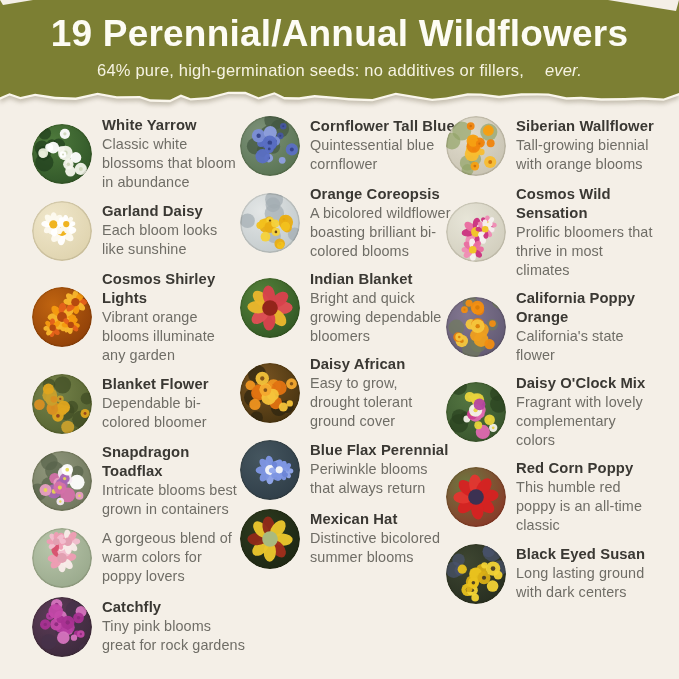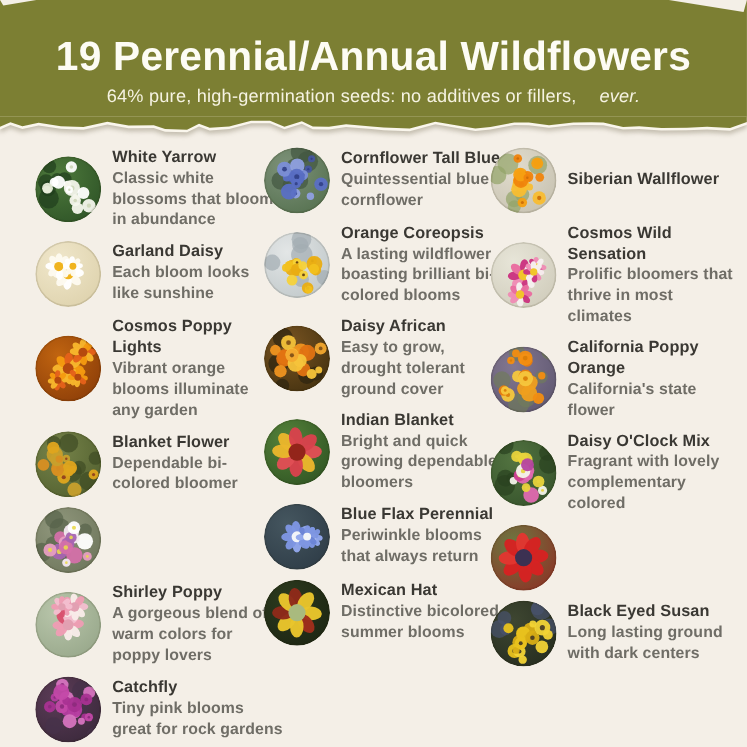--- a/index.html
+++ b/index.html
@@ -16,21 +16,21 @@
   .poster{position:relative;width:679px;height:679px;overflow:hidden;}
 
   
   .header-wrap{
     position:relative;
     filter:drop-shadow(0 3px 2px rgba(100,90,62,.32));
   }
   .header{
     background:var(--green);
     text-align:center;
-    padding:31px 10px 9px;
+    padding:13px 10px 9px;
   }
   .title{
     color:#fdfcf4;
     font-size:37px;
     font-weight:700;
     line-height:1.15;
     letter-spacing:.2px;
   }
   .subtitle{
     margin-top:5px;
@@ -64,21 +64,21 @@
   .txt{width:162px;flex:none;}
   .fname{
     font-weight:700;
     font-size:14.8px;
     line-height:19px;
     color:#3a3833;
     white-space:pre-line;
     letter-spacing:.1px;
   }
   .fdesc{
-    font-weight:700;
+    font-weight:400;
     font-size:14.4px;
     line-height:19px;
     color:#6f6d66;
     white-space:pre-line;
     letter-spacing:.1px;
   }
 </style>
 </head>
 <body>
 
@@ -242,21 +242,21 @@
               <ellipse cx="38.76503370217044" cy="20.07478097000005" rx="5.236270267611835" ry="3.2528345601831092" fill="#e4611a" opacity="0.97" transform="rotate(133.11740437103435 38.76503370217044 20.07478097000005)"></ellipse>
               <ellipse cx="36.648990015685726" cy="14.654894458272233" rx="5.236270267611835" ry="3.2528345601831092" fill="#f7b62c" opacity="0.97" transform="rotate(184.2290470697917 36.648990015685726 14.654894458272233)"></ellipse>
               <ellipse cx="38.40042780468087" cy="10.598328640232971" rx="5.236270267611835" ry="3.2528345601831092" fill="#f7b62c" opacity="0.97" transform="rotate(222.47586632193998 38.40042780468087 10.598328640232971)"></ellipse>
               <ellipse cx="43.556552285840205" cy="8.410980625564955" rx="5.236270267611835" ry="3.2528345601831092" fill="#f7b62c" opacity="0.97" transform="rotate(271.54855970898643 43.556552285840205 8.410980625564955)"></ellipse>
               <ellipse cx="47.73137660321392" cy="10.005043747873911" rx="5.236270267611835" ry="3.2528345601831092" fill="#f59a10" opacity="0.97" transform="rotate(310.2479125591926 47.73137660321392 10.005043747873911)"></ellipse>
               <circle cx="43.37430985815723" cy="15.152199105422305" r="4.125546271451749" fill="#b54a0e"></circle>
               <circle cx="30" cy="30" r="29.2" fill="none" stroke="rgba(40,30,10,.12)" stroke-width="1.6"></circle>
             </g>
           </svg>
     <div class="txt">
-      <div class="fname">Cosmos Poppy
+      <div class="fname">Cosmos Shirley
 Lights</div>
       <div class="fdesc">Vibrant orange
 blooms illuminate
 any garden</div>
     </div>
   </div>
         <div class="entry">
     <svg class="photo" viewBox="0 0 60 60" width="60" height="60">
             <defs>
               <radialGradient id="g39892" cx="35%" cy="30%" r="85%">
@@ -343,20 +343,26 @@
               <circle cx="32.6100200348664" cy="27.542006320089552" r="1.6206108766794205" fill="#e9d94e" opacity="0.9"></circle>
               <circle cx="13.486729701024831" cy="38.97798388519717" r="5.98127208778169" fill="#e79fc1" opacity="0.95"></circle>
               <circle cx="13.486729701024831" cy="38.97798388519717" r="1.9140070680901409" fill="#e9d94e" opacity="0.9"></circle>
               <circle cx="35.24194513869429" cy="18.694281038821156" r="5.76423061452806" fill="#ffffff" opacity="0.95"></circle>
               <circle cx="35.24194513869429" cy="18.694281038821156" r="1.8445537966489791" fill="#e9d94e" opacity="0.9"></circle>
               <circle cx="47.398918536202785" cy="44.804900756995046" r="4.026120239985175" fill="#e79fc1" opacity="0.95"></circle>
               <circle cx="47.398918536202785" cy="44.804900756995046" r="1.288358476795256" fill="#e9d94e" opacity="0.9"></circle>
               <circle cx="30" cy="30" r="29.2" fill="none" stroke="rgba(40,30,10,.12)" stroke-width="1.6"></circle>
             </g>
           </svg>
+    <div class="txt">
+      <div class="fname">Snapdragon
+Toadflax</div>
+      <div class="fdesc">Intricate blooms best
+grown in containers</div>
+    </div>
   </div>
         <div class="entry">
     <svg class="photo" viewBox="0 0 60 60" width="60" height="60">
             <defs>
               <radialGradient id="g59838" cx="35%" cy="30%" r="85%">
                 <stop offset="0%" stop-color="#b9c6ab"></stop>
                 <stop offset="100%" stop-color="#96a689"></stop>
               </radialGradient>
               <clipPath id="g59838c">
                 <circle cx="30" cy="30" r="30"></circle>
@@ -388,21 +394,20 @@
               <ellipse cx="20.345779065138508" cy="17.46979180378748" rx="4.238858561231754" ry="2.6332303183409382" fill="#f3bece" opacity="0.97" transform="rotate(135.7068816544488 20.345779065138508 17.46979180378748)"></ellipse>
               <ellipse cx="18.794521410023897" cy="13.595131564748975" rx="4.238858561231754" ry="2.6332303183409382" fill="#ee9db4" opacity="0.97" transform="rotate(180.65477448981255 18.794521410023897 13.595131564748975)"></ellipse>
               <ellipse cx="20.882844075616333" cy="9.363080358772963" rx="4.238858561231754" ry="2.6332303183409382" fill="#f3bece" opacity="0.97" transform="rotate(231.87366642802954 20.882844075616333 9.363080358772963)"></ellipse>
               <ellipse cx="24.285035264097452" cy="8.19847326509824" rx="4.238858561231754" ry="2.6332303183409382" fill="#ee9db4" opacity="0.97" transform="rotate(270.3330658543855 24.285035264097452 8.19847326509824)"></ellipse>
               <ellipse cx="28.178418988473858" cy="9.863361728645046" rx="4.238858561231754" ry="2.6332303183409382" fill="#f3bece" opacity="0.97" transform="rotate(315.9719684640877 28.178418988473858 9.863361728645046)"></ellipse>
               <circle cx="24.253300962204722" cy="13.657517053398987" r="3.3397067452128977" fill="#e2a0b2"></circle>
               <circle cx="30" cy="30" r="29.2" fill="none" stroke="rgba(40,30,10,.12)" stroke-width="1.6"></circle>
             </g>
           </svg>
     <div class="txt">
-      <div class="fname">Shirley Poppy</div>
       <div class="fdesc">A gorgeous blend of
 warm colors for
 poppy lovers</div>
     </div>
   </div>
         <div class="entry">
     <svg class="photo" viewBox="0 0 60 60" width="60" height="60">
             <defs>
               <radialGradient id="g69811" cx="35%" cy="30%" r="85%">
                 <stop offset="0%" stop-color="#5c3c57"></stop>
@@ -548,23 +553,55 @@
               <circle cx="30.06478579498888" cy="34.2171909934072" r="5.679511218681" fill="#e9ad13" opacity="0.95"></circle>
               <circle cx="20.07022599593489" cy="32.362999336081444" r="3.6949702862184495" fill="#f2c11d" opacity="0.95"></circle>
               <circle cx="35.92835040975942" cy="38.91159420392419" r="4.1003660161513835" fill="#f6d23a" opacity="0.95"></circle>
               <circle cx="35.92835040975942" cy="38.91159420392419" r="1.3121171251684427" fill="#5c3610" opacity="0.9"></circle>
               <circle cx="35.1996262876054" cy="30.460601944341384" r="3.9334258341696113" fill="#f6d23a" opacity="0.95"></circle>
               <circle cx="30" cy="30" r="29.2" fill="none" stroke="rgba(40,30,10,.12)" stroke-width="1.6"></circle>
             </g>
           </svg>
     <div class="txt">
       <div class="fname">Orange Coreopsis</div>
-      <div class="fdesc">A lasting wildflower
+      <div class="fdesc">A bicolored wildflower
 boasting brilliant bi-
 colored blooms</div>
+    </div>
+  </div>
+        <div class="entry">
+    <svg class="photo" viewBox="0 0 60 60" width="60" height="60">
+            <defs>
+              <radialGradient id="g109703" cx="35%" cy="30%" r="85%">
+                <stop offset="0%" stop-color="#55823a"></stop>
+                <stop offset="100%" stop-color="#2e5322"></stop>
+              </radialGradient>
+              <clipPath id="g109703c">
+                <circle cx="30" cy="30" r="30"></circle>
+              </clipPath>
+            </defs>
+            <g clip-path="url(#g109703c)">
+              <rect x="0" y="0" width="60" height="60" fill="url(#g109703)"></rect>
+              <ellipse cx="42.74734115060992" cy="29.739627977756843" rx="9.899999999999999" ry="6.1499999999999995" fill="#e04e55" opacity="0.97" transform="rotate(-1.17013765219599 42.74734115060992 29.739627977756843)"></ellipse>
+              <ellipse cx="38.35283792969915" cy="39.6328914932215" rx="9.899999999999999" ry="6.1499999999999995" fill="#eab62c" opacity="0.97" transform="rotate(49.070905822794884 38.35283792969915 39.6328914932215)"></ellipse>
+              <ellipse cx="29.256336936541093" cy="42.728293885986716" rx="9.899999999999999" ry="6.1499999999999995" fill="#d8424c" opacity="0.97" transform="rotate(93.34376086387783 29.256336936541093 42.728293885986716)"></ellipse>
+              <ellipse cx="20.17179117670593" cy="38.12211864760203" rx="9.899999999999999" ry="6.1499999999999995" fill="#e04e55" opacity="0.97" transform="rotate(140.42937185289338 20.17179117670593 38.12211864760203)"></ellipse>
+              <ellipse cx="17.27437647040403" cy="29.21196079856816" rx="9.899999999999999" ry="6.1499999999999995" fill="#eab62c" opacity="0.97" transform="rotate(183.54353858763352 17.27437647040403 29.21196079856816)"></ellipse>
+              <ellipse cx="21.034156348449766" cy="20.934893954511267" rx="9.899999999999999" ry="6.1499999999999995" fill="#eab62c" opacity="0.97" transform="rotate(225.31541648553684 21.034156348449766 20.934893954511267)"></ellipse>
+              <ellipse cx="28.854218311743203" cy="17.30158733058122" rx="9.899999999999999" ry="6.1499999999999995" fill="#d8424c" opacity="0.97" transform="rotate(264.84414605237544 28.854218311743203 17.30158733058122)"></ellipse>
+              <ellipse cx="39.653728152575844" cy="21.67125262982694" rx="9.899999999999999" ry="6.1499999999999995" fill="#d8424c" opacity="0.97" transform="rotate(319.214039943181 39.653728152575844 21.67125262982694)"></ellipse>
+              <circle cx="30" cy="30" r="7.800000000000001" fill="#93251a"></circle>
+              <circle cx="30" cy="30" r="29.2" fill="none" stroke="rgba(40,30,10,.12)" stroke-width="1.6"></circle>
+            </g>
+          </svg>
+    <div class="txt">
+      <div class="fname">Indian Blanket</div>
+      <div class="fdesc">Bright and quick
+growing dependable
+bloomers</div>
     </div>
   </div>
         <div class="entry">
     <svg class="photo" viewBox="0 0 60 60" width="60" height="60">
             <defs>
               <radialGradient id="g99730" cx="35%" cy="30%" r="85%">
                 <stop offset="0%" stop-color="#7a5522"></stop>
                 <stop offset="100%" stop-color="#42300f"></stop>
               </radialGradient>
               <clipPath id="g99730c">
@@ -605,52 +642,20 @@
               <circle cx="25.37076778487324" cy="27.061631372685575" r="5.92145145800896" fill="#f3a82e" opacity="0.95"></circle>
               <circle cx="25.37076778487324" cy="27.061631372685575" r="1.8948644665628671" fill="#7c4c16" opacity="0.9"></circle>
               <circle cx="30" cy="30" r="29.2" fill="none" stroke="rgba(40,30,10,.12)" stroke-width="1.6"></circle>
             </g>
           </svg>
     <div class="txt">
       <div class="fname">Daisy African</div>
       <div class="fdesc">Easy to grow,
 drought tolerant
 ground cover</div>
-    </div>
-  </div>
-        <div class="entry">
-    <svg class="photo" viewBox="0 0 60 60" width="60" height="60">
-            <defs>
-              <radialGradient id="g109703" cx="35%" cy="30%" r="85%">
-                <stop offset="0%" stop-color="#55823a"></stop>
-                <stop offset="100%" stop-color="#2e5322"></stop>
-              </radialGradient>
-              <clipPath id="g109703c">
-                <circle cx="30" cy="30" r="30"></circle>
-              </clipPath>
-            </defs>
-            <g clip-path="url(#g109703c)">
-              <rect x="0" y="0" width="60" height="60" fill="url(#g109703)"></rect>
-              <ellipse cx="42.74734115060992" cy="29.739627977756843" rx="9.899999999999999" ry="6.1499999999999995" fill="#e04e55" opacity="0.97" transform="rotate(-1.17013765219599 42.74734115060992 29.739627977756843)"></ellipse>
-              <ellipse cx="38.35283792969915" cy="39.6328914932215" rx="9.899999999999999" ry="6.1499999999999995" fill="#eab62c" opacity="0.97" transform="rotate(49.070905822794884 38.35283792969915 39.6328914932215)"></ellipse>
-              <ellipse cx="29.256336936541093" cy="42.728293885986716" rx="9.899999999999999" ry="6.1499999999999995" fill="#d8424c" opacity="0.97" transform="rotate(93.34376086387783 29.256336936541093 42.728293885986716)"></ellipse>
-              <ellipse cx="20.17179117670593" cy="38.12211864760203" rx="9.899999999999999" ry="6.1499999999999995" fill="#e04e55" opacity="0.97" transform="rotate(140.42937185289338 20.17179117670593 38.12211864760203)"></ellipse>
-              <ellipse cx="17.27437647040403" cy="29.21196079856816" rx="9.899999999999999" ry="6.1499999999999995" fill="#eab62c" opacity="0.97" transform="rotate(183.54353858763352 17.27437647040403 29.21196079856816)"></ellipse>
-              <ellipse cx="21.034156348449766" cy="20.934893954511267" rx="9.899999999999999" ry="6.1499999999999995" fill="#eab62c" opacity="0.97" transform="rotate(225.31541648553684 21.034156348449766 20.934893954511267)"></ellipse>
-              <ellipse cx="28.854218311743203" cy="17.30158733058122" rx="9.899999999999999" ry="6.1499999999999995" fill="#d8424c" opacity="0.97" transform="rotate(264.84414605237544 28.854218311743203 17.30158733058122)"></ellipse>
-              <ellipse cx="39.653728152575844" cy="21.67125262982694" rx="9.899999999999999" ry="6.1499999999999995" fill="#d8424c" opacity="0.97" transform="rotate(319.214039943181 39.653728152575844 21.67125262982694)"></ellipse>
-              <circle cx="30" cy="30" r="7.800000000000001" fill="#93251a"></circle>
-              <circle cx="30" cy="30" r="29.2" fill="none" stroke="rgba(40,30,10,.12)" stroke-width="1.6"></circle>
-            </g>
-          </svg>
-    <div class="txt">
-      <div class="fname">Indian Blanket</div>
-      <div class="fdesc">Bright and quick
-growing dependable
-bloomers</div>
     </div>
   </div>
         <div class="entry">
     <svg class="photo" viewBox="0 0 60 60" width="60" height="60">
             <defs>
               <radialGradient id="g119676" cx="35%" cy="30%" r="85%">
                 <stop offset="0%" stop-color="#45565f"></stop>
                 <stop offset="100%" stop-color="#2d3b46"></stop>
               </radialGradient>
               <clipPath id="g119676c">
@@ -772,20 +777,22 @@
               <circle cx="44.683583918831864" cy="27.20470755005079" r="3.953860976966098" fill="#f0840c" opacity="0.95"></circle>
               <circle cx="42.514911885142894" cy="13.993160997489017" r="3.647519993945025" fill="#f0840c" opacity="0.95"></circle>
               <circle cx="42.398992028886674" cy="14.51679170781564" r="5.407248784555122" fill="#f5a012" opacity="0.95"></circle>
               <circle cx="33.377241071077144" cy="27.644318688084645" r="3.445633598836139" fill="#f0840c" opacity="0.95"></circle>
               <circle cx="33.377241071077144" cy="27.644318688084645" r="1.1026027516275645" fill="#cb6c08" opacity="0.9"></circle>
               <circle cx="30" cy="30" r="29.2" fill="none" stroke="rgba(40,30,10,.12)" stroke-width="1.6"></circle>
             </g>
           </svg>
     <div class="txt">
       <div class="fname">Siberian Wallflower</div>
+      <div class="fdesc">Tall-growing biennial
+with orange blooms</div>
     </div>
   </div>
         <div class="entry">
     <svg class="photo" viewBox="0 0 60 60" width="60" height="60">
             <defs>
               <radialGradient id="g159568" cx="35%" cy="30%" r="85%">
                 <stop offset="0%" stop-color="#e7e5d8"></stop>
                 <stop offset="100%" stop-color="#cfcbba"></stop>
               </radialGradient>
               <clipPath id="g159568c">
@@ -940,21 +947,21 @@
               <circle cx="32.25817772524932" cy="43.28501248925682" r="3.9308797053527087" fill="#e8d33c" opacity="0.95"></circle>
               <circle cx="32.25817772524932" cy="43.28501248925682" r="1.2578815057128667" fill="#e8d33c" opacity="0.9"></circle>
               <circle cx="33.52626482513142" cy="22.477029907207246" r="5.862723366357386" fill="#b544a0" opacity="0.95"></circle>
               <circle cx="30" cy="30" r="29.2" fill="none" stroke="rgba(40,30,10,.12)" stroke-width="1.6"></circle>
             </g>
           </svg>
     <div class="txt">
       <div class="fname">Daisy O'Clock Mix</div>
       <div class="fdesc">Fragrant with lovely
 complementary
-colored</div>
+colors</div>
     </div>
   </div>
         <div class="entry">
     <svg class="photo" viewBox="0 0 60 60" width="60" height="60">
             <defs>
               <radialGradient id="g189487" cx="35%" cy="30%" r="85%">
                 <stop offset="0%" stop-color="#6b7a42"></stop>
                 <stop offset="100%" stop-color="#8e3024"></stop>
               </radialGradient>
               <clipPath id="g189487c">
@@ -968,20 +975,26 @@
               <ellipse cx="31.32903971545986" cy="42.68054231627064" rx="9.899999999999999" ry="6.1499999999999995" fill="#d62222" opacity="0.97" transform="rotate(84.01671016775072 31.32903971545986 42.68054231627064)"></ellipse>
               <ellipse cx="20.3500858891533" cy="38.333166124186036" rx="9.899999999999999" ry="6.1499999999999995" fill="#d62222" opacity="0.97" transform="rotate(139.1878090435639 20.3500858891533 38.333166124186036)"></ellipse>
               <ellipse cx="17.25327686181998" cy="30.289048851556526" rx="9.899999999999999" ry="6.1499999999999995" fill="#e23630" opacity="0.97" transform="rotate(178.70096484618261 17.25327686181998 30.289048851556526)"></ellipse>
               <ellipse cx="20.811270897640384" cy="21.16089611536048" rx="9.899999999999999" ry="6.1499999999999995" fill="#d62222" opacity="0.97" transform="rotate(223.88896582694724 20.811270897640384 21.16089611536048)"></ellipse>
               <ellipse cx="29.245323477198383" cy="17.272354367522166" rx="9.899999999999999" ry="6.1499999999999995" fill="#e23630" opacity="0.97" transform="rotate(266.60666133929044 29.245323477198383 17.272354367522166)"></ellipse>
               <ellipse cx="37.86378664743315" cy="19.963897192453032" rx="9.899999999999999" ry="6.1499999999999995" fill="#d62222" opacity="0.97" transform="rotate(308.08046838175505 37.86378664743315 19.963897192453032)"></ellipse>
               <circle cx="30" cy="30" r="7.800000000000001" fill="#3c3152"></circle>
               <circle cx="30" cy="30" r="29.2" fill="none" stroke="rgba(40,30,10,.12)" stroke-width="1.6"></circle>
             </g>
           </svg>
+    <div class="txt">
+      <div class="fname">Red Corn Poppy</div>
+      <div class="fdesc">This humble red
+poppy is an all-time
+classic</div>
+    </div>
   </div>
         <div class="entry">
     <svg class="photo" viewBox="0 0 60 60" width="60" height="60">
             <defs>
               <radialGradient id="g199460" cx="35%" cy="30%" r="85%">
                 <stop offset="0%" stop-color="#3e4631"></stop>
                 <stop offset="100%" stop-color="#252c1f"></stop>
               </radialGradient>
               <clipPath id="g199460c">
                 <circle cx="30" cy="30" r="30"></circle>

